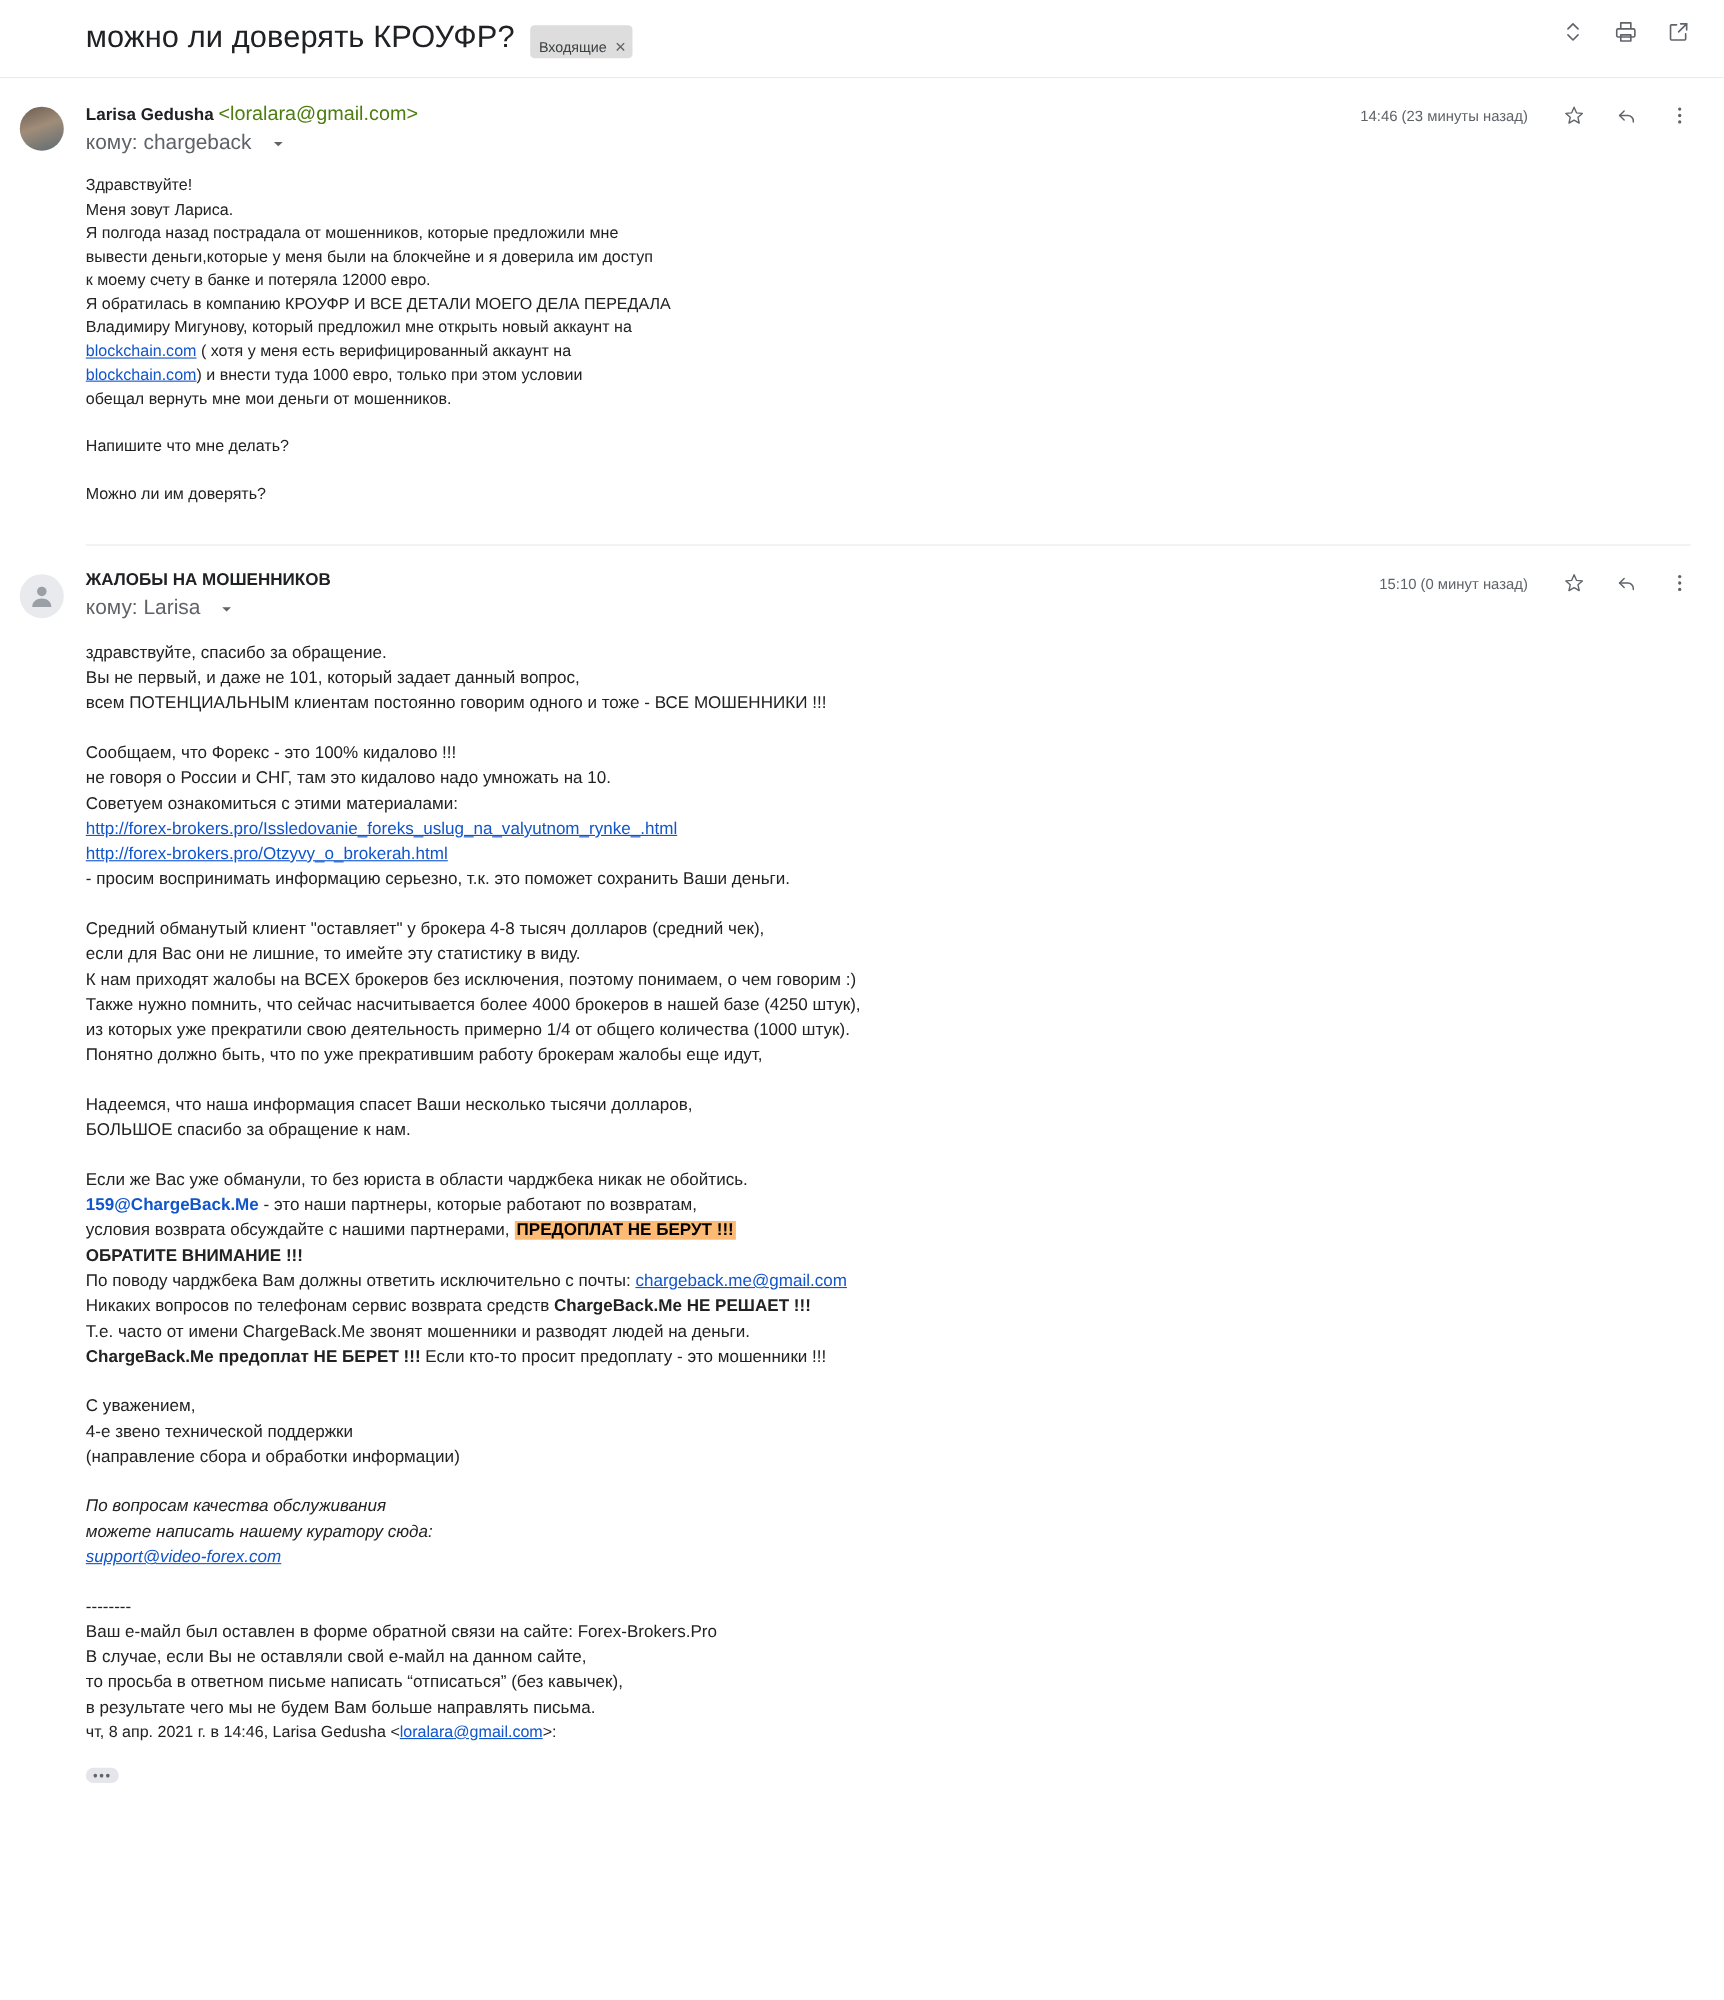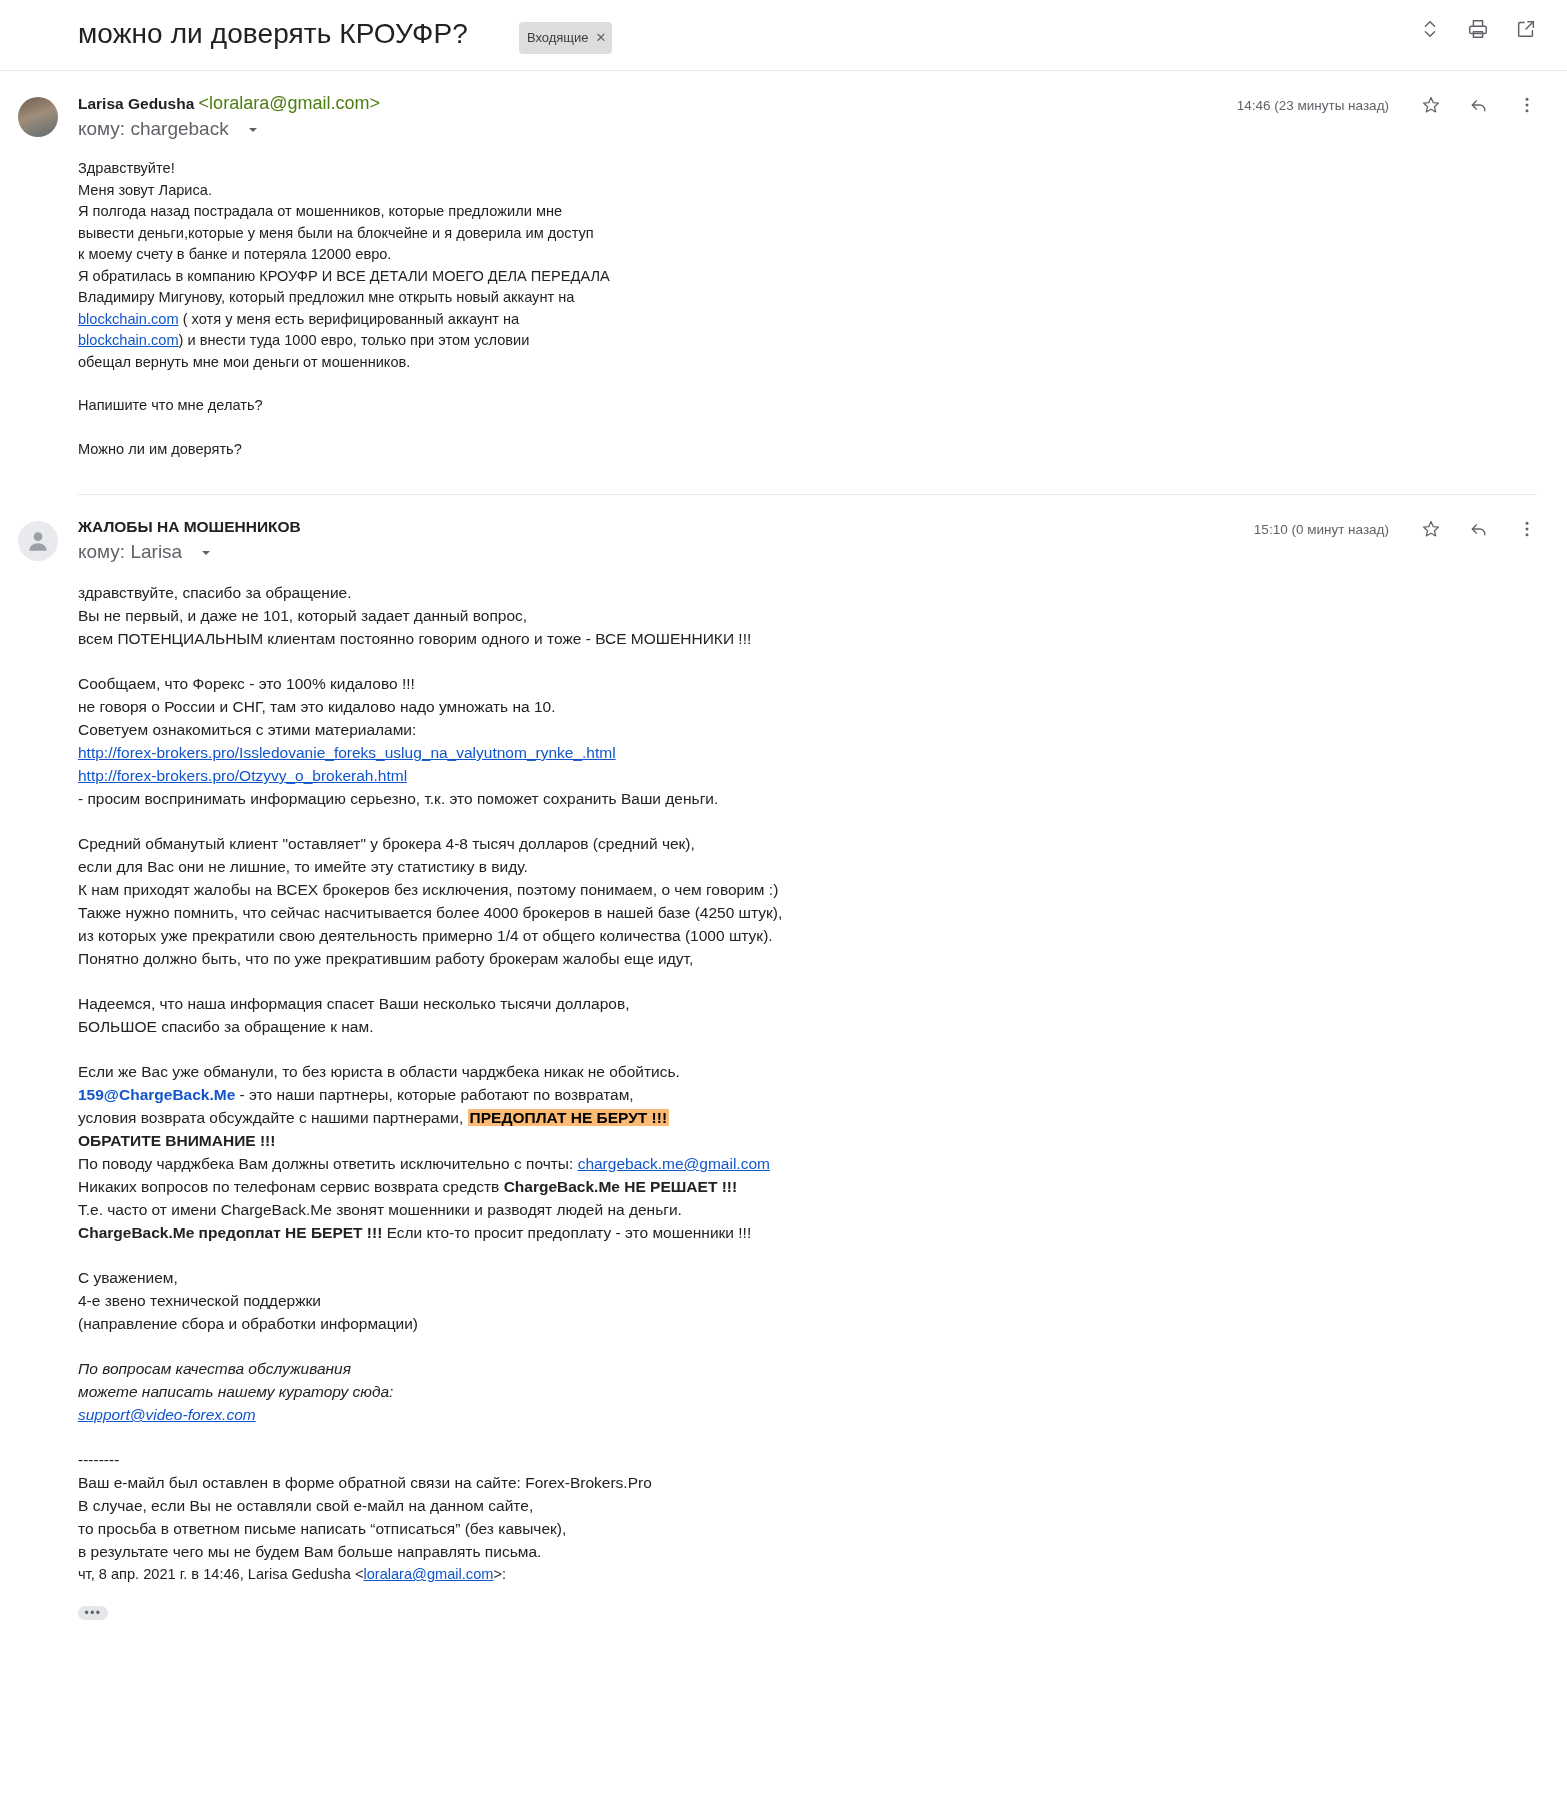--- a/index.html
+++ b/index.html
@@ -17,40 +17,40 @@
   .page {
     position: relative;
     width: 1567px;
     min-height: 1818px;
     background: #fff;
   }
 
   
   .subject-bar {
     display: flex;
+    align-items: center;
     padding: 18px 30px 14px 78px;
     position: relative;
-    gap: 37px;
   }
   .subject-title {
     font-size: 28px;
     font-weight: 400;
     color: #202124;
     letter-spacing: 0.1px;
     white-space: nowrap;
   }
   .label-chip {
     margin-left: 14px;
     display: inline-flex;
     align-items: center;
     background: #ddd;
     color: #3c4043;
     border-radius: 4px;
     font-size: 13px;
-    padding: 3px 6px 3px 8px;
+    padding: 13px 6px 3px 8px;
     line-height: 14px;
     position: relative;
     top: 4px;
   }
   .label-chip .chip-x {
     margin-left: 7px;
     font-size: 13px;
     color: #5f6368;
   }
   .subject-actions {

